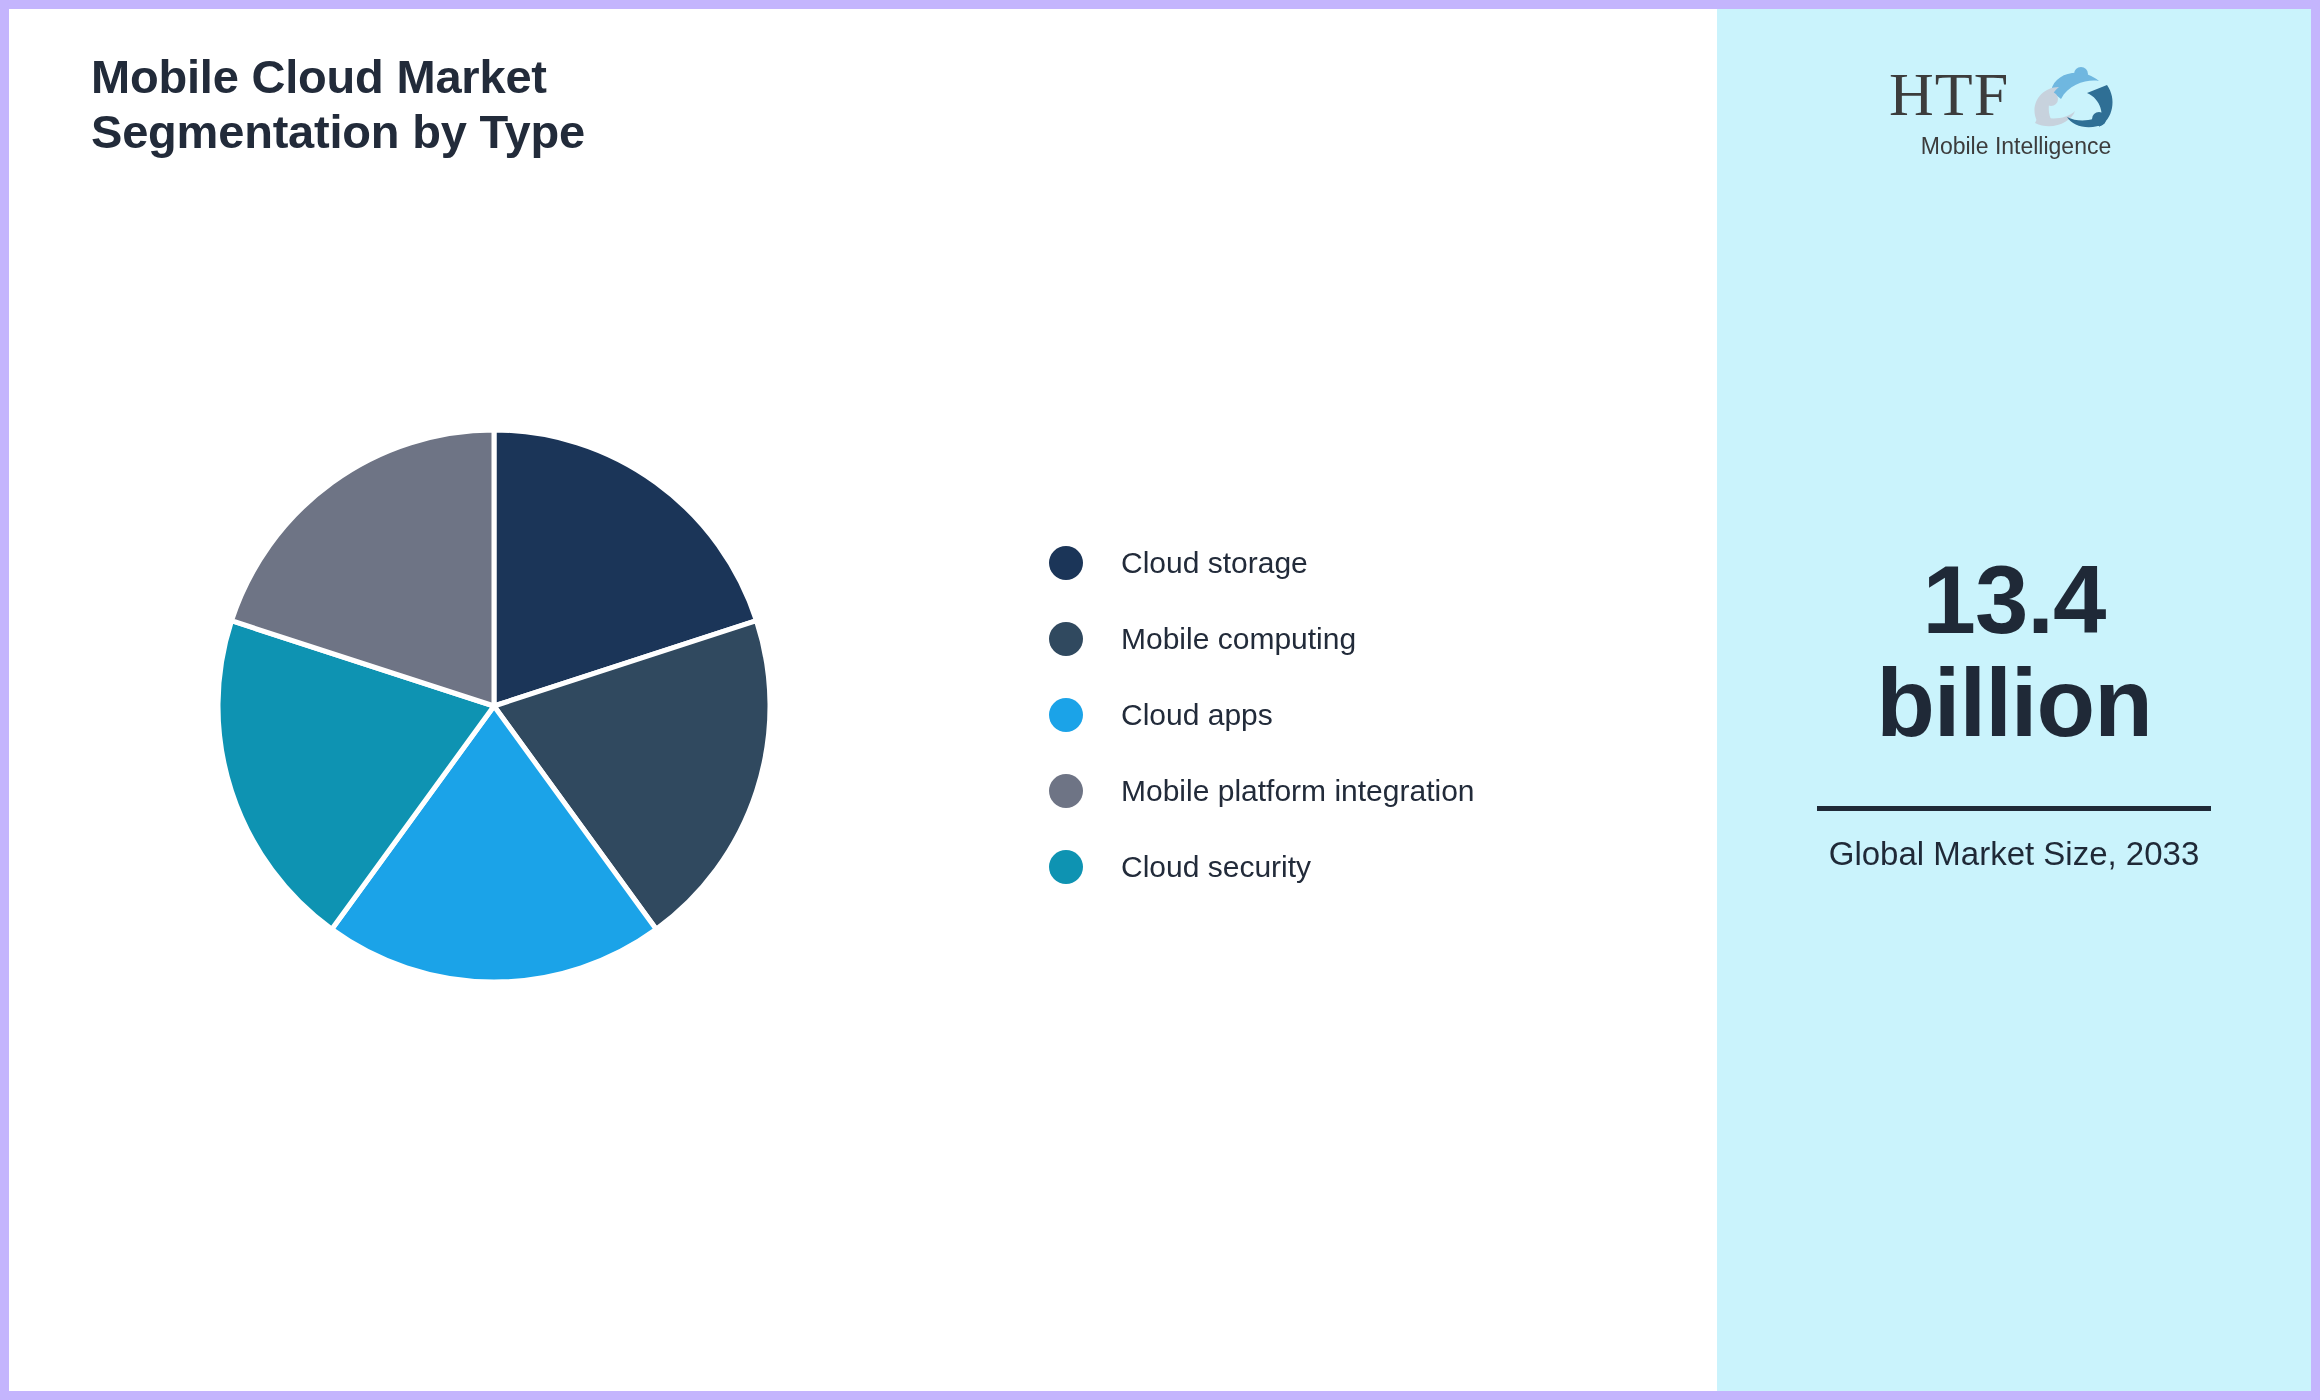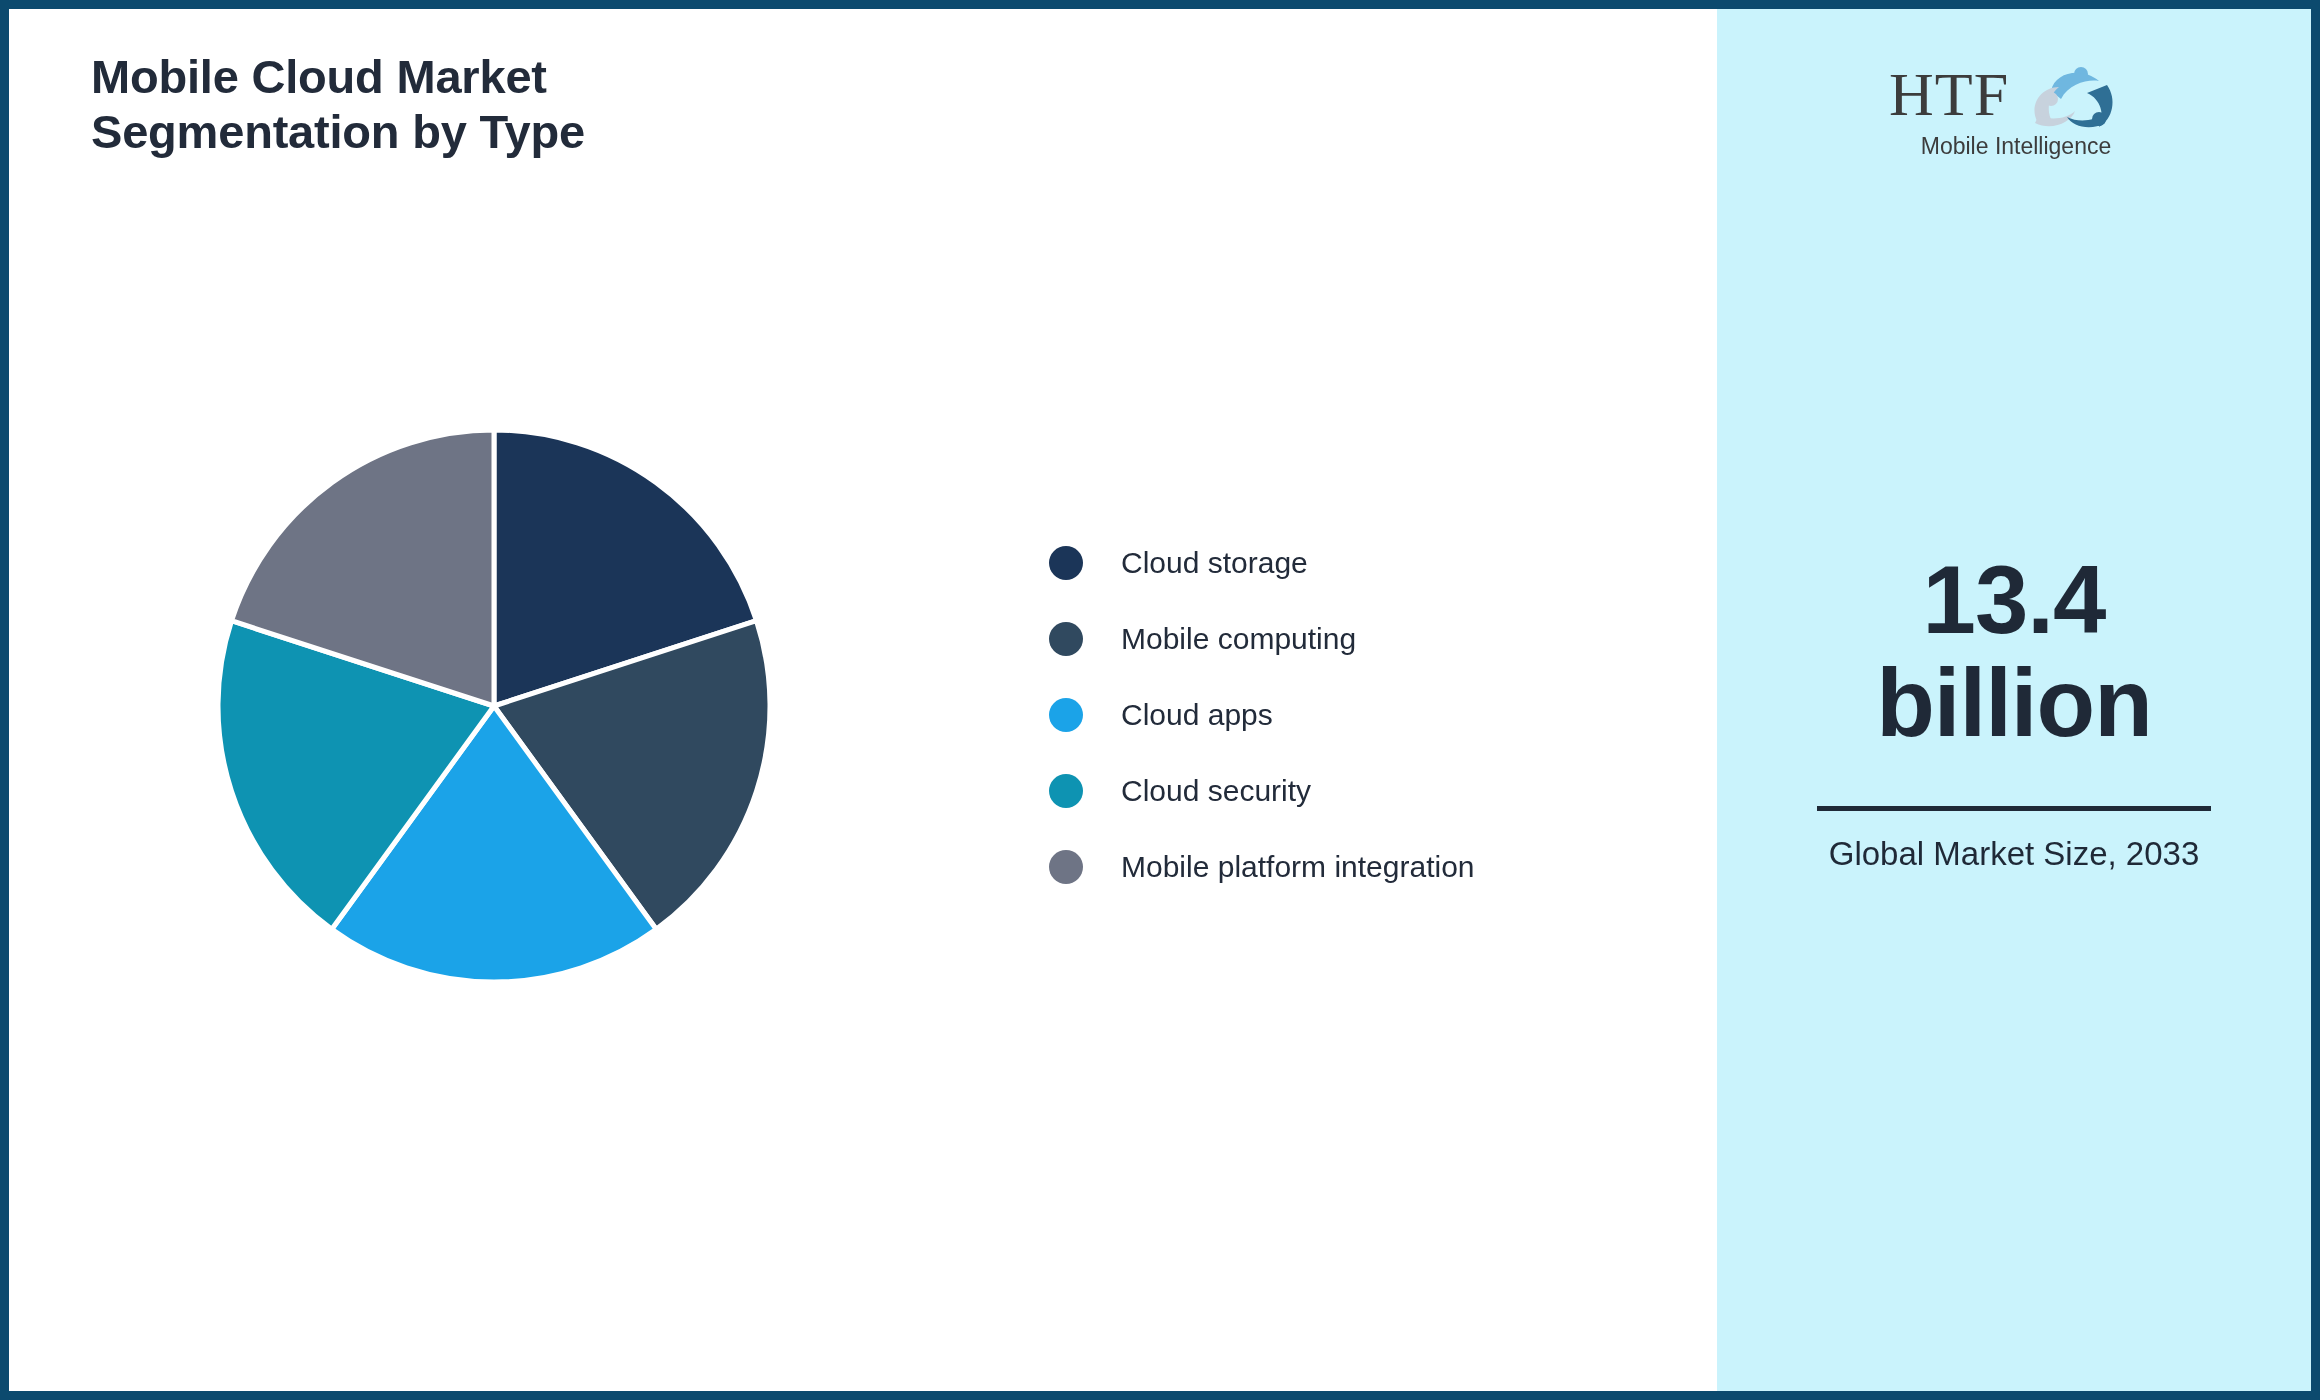--- a/index.html
+++ b/index.html
@@ -11,21 +11,21 @@
     width: 2320px;
     height: 1400px;
     font-family: "Liberation Sans", sans-serif;
     overflow: hidden;
   }
   #canvas {
     position: absolute;
     left: 0; top: 0;
     width: 2320px;
     height: 1400px;
-    background: #0c4a6e;
+    background: #c4b5fd;
   }
   
   .left-panel {
     position: absolute;
     left: 9px;
     top: 9px;
     width: 1708px;
     height: 1382px;
     background: #ffffff;
   }
@@ -188,27 +188,27 @@
         <span class="legend-dot" style="background: rgb(48, 73, 95);"></span>
         <span class="legend-label">Mobile computing</span>
       </div>
 
       <div class="legend-item">
         <span class="legend-dot" style="background: rgb(27, 163, 232);"></span>
         <span class="legend-label">Cloud apps</span>
       </div>
 
       <div class="legend-item">
+        <span class="legend-dot" style="background: rgb(110, 116, 133);"></span>
+        <span class="legend-label">Mobile platform integration</span>
+      </div>
+
+      <div class="legend-item">
         <span class="legend-dot" style="background: rgb(14, 147, 178);"></span>
         <span class="legend-label">Cloud security</span>
-      </div>
-
-      <div class="legend-item">
-        <span class="legend-dot" style="background: rgb(110, 116, 133);"></span>
-        <span class="legend-label">Mobile platform integration</span>
       </div>
 
     </div>
   </div>
 
   <div class="right-panel">
 
     <div class="logo-block">
       <div class="logo">
         <div class="logo-word">HTF</div>

